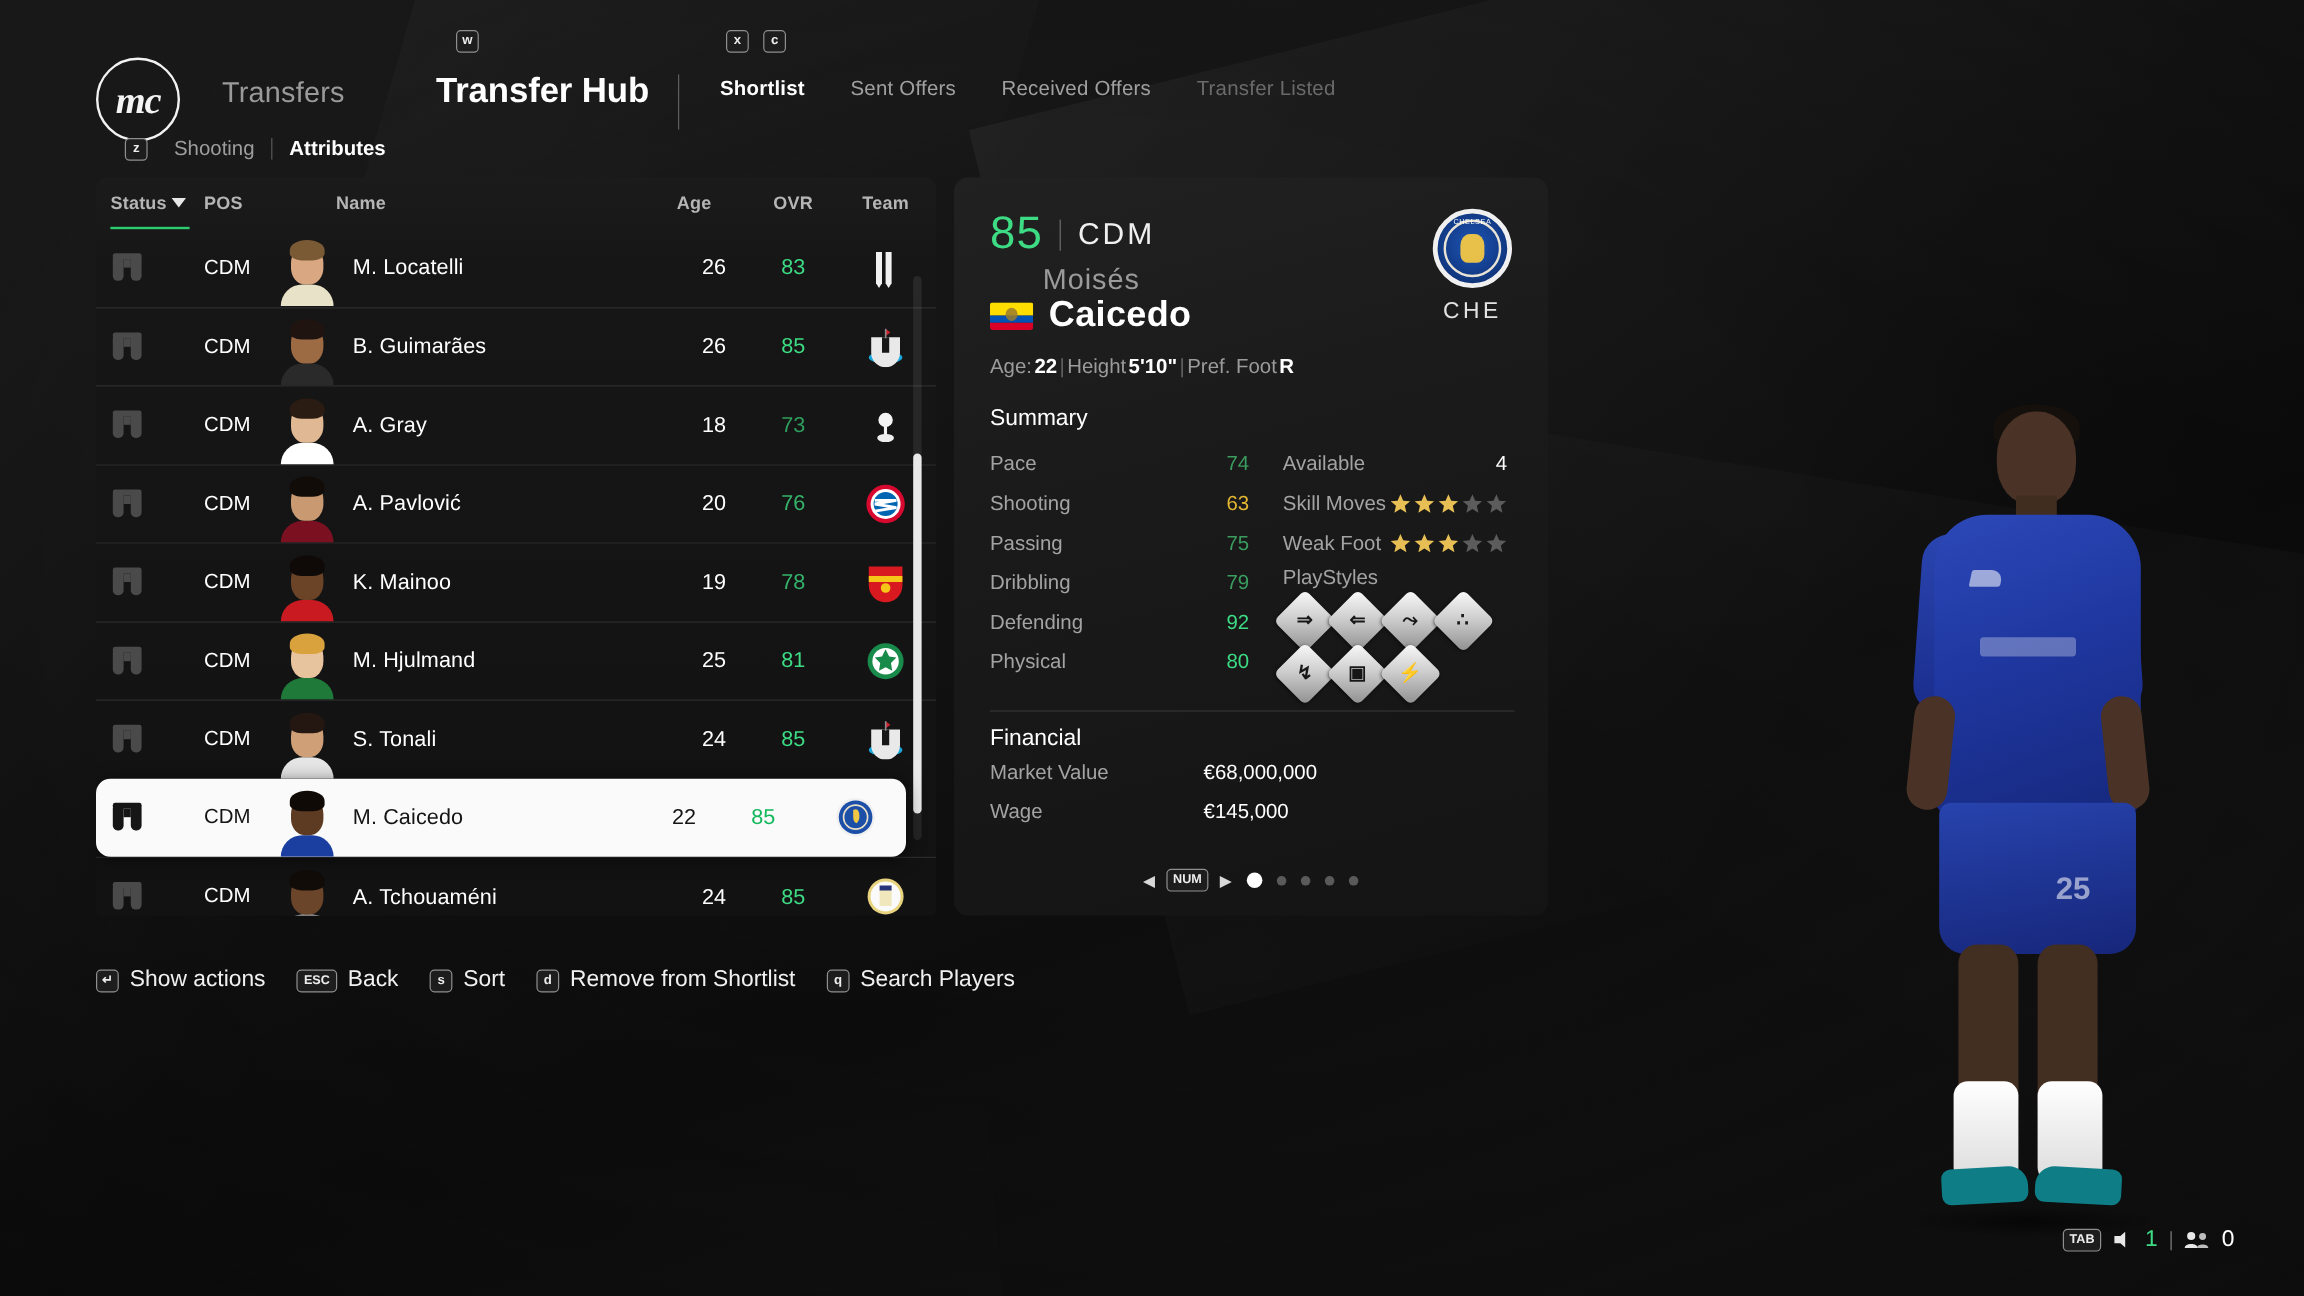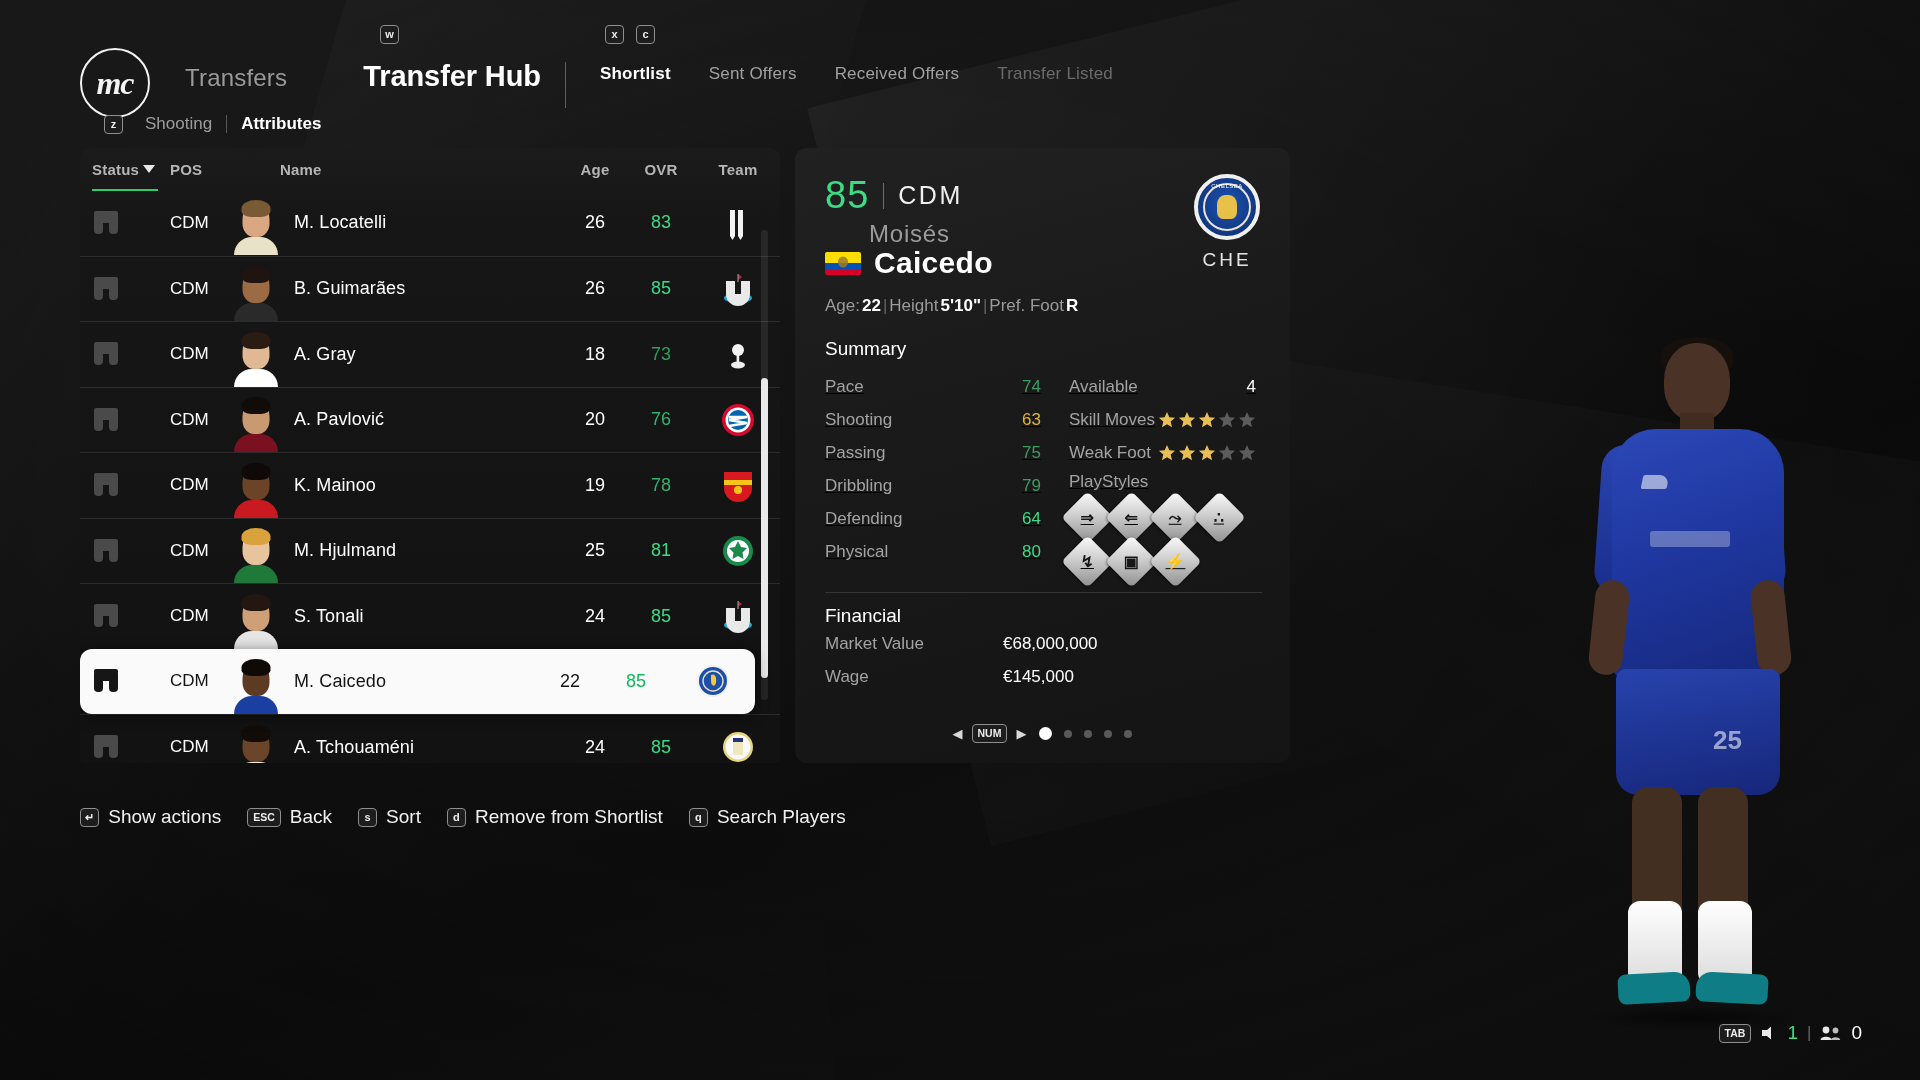--- a/index.html
+++ b/index.html
@@ -112,21 +112,21 @@
     font-size:15px; color:#b5b5b5; font-weight:700;
     letter-spacing:0.2px;
   }
   .th-status { width:72px; display:flex; align-items:center; gap:4px; position:relative; }
   .th-status .caret {
     width:0;height:0;border-left:6px solid transparent;border-right:6px solid transparent;
     border-top:8px solid #e8e8e8; margin-bottom:1px;
   }
   .th-pos { width:62px; margin-left:6px; }
   .th-name { flex:1; margin-left:48px; }
-  .th-age { width:62px; text-align:center; }
+  .th-age { width:62px; }
   .th-ovr { width:70px; text-align:center; }
   .th-team { width:84px; text-align:center; }
   .sort-underline {
     position:absolute; left:12px; bottom:-1px; width:66px; height:2px; background:#2ecc71;
   }
 
   .rows { position:relative; }
   .row {
     display:flex; align-items:center; height:65.5px;
     position:relative; padding-left:12px;
@@ -248,21 +248,21 @@
     width:20px; height:24px; background:#f2c744; border-radius:40% 40% 30% 30%;
     opacity:0.95;
   }
   .crest .word {
     position:absolute; top:5px; left:0; right:0; text-align:center;
     font-size:6px; color:#ffffff; letter-spacing:0.5px;
   }
   .club-abbr { margin-top:9px; font-size:19px; color:#e3e3e3; letter-spacing:3px; font-weight:300; }
 
   .sec-title { margin-top:22px; font-size:19px; color:#ffffff; font-weight:400; }
-  .stat-grid { display:flex; margin-top:10px;text-decoration:underline; }
+  .stat-grid { display:flex; margin-top:10px; }
   .stat-col-l { width:234px; }
   .stat-col-r { flex:1; padding-left:10px; }
   .stat-row {
     display:flex; align-items:center; justify-content:space-between;
     height:33px; padding-right:18px;
   }
   .stat-lbl { font-size:17px; color:#a3a3a3; font-weight:400; }
   .stat-val { font-size:17px; font-weight:400; }
   .stat-row-r { display:flex; align-items:center; justify-content:space-between; height:33px; padding-right:6px; }
 
@@ -744,21 +744,21 @@
           <div class="stat-row">
             <span class="stat-lbl">Passing</span>
             <span class="stat-val" style="color:#3a9d5f">75</span>
           </div>
           <div class="stat-row">
             <span class="stat-lbl">Dribbling</span>
             <span class="stat-val" style="color:#3a9d5f">79</span>
           </div>
           <div class="stat-row">
             <span class="stat-lbl">Defending</span>
-            <span class="stat-val" style="color:#3ddc84">64</span>
+            <span class="stat-val" style="color:#3ddc84">92</span>
           </div>
           <div class="stat-row">
             <span class="stat-lbl">Physical</span>
             <span class="stat-val" style="color:#3ddc84">80</span>
           </div>
         </div>
       <div class="stat-col-r">
         <div class="stat-row-r">
           <span class="stat-lbl">Available</span>
           <span class="stat-val" style="color:#ffffff">4</span>

